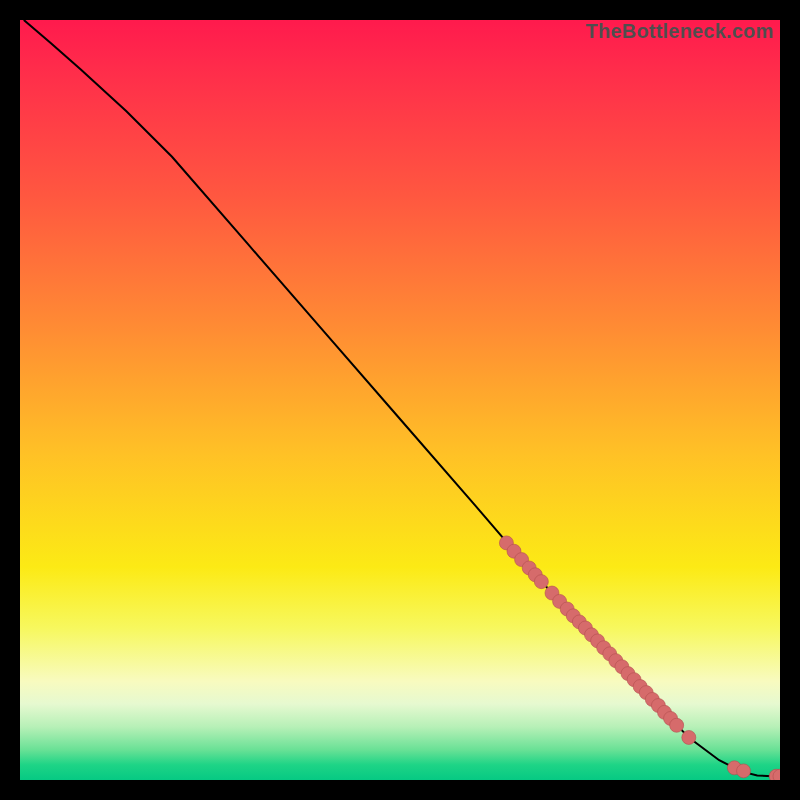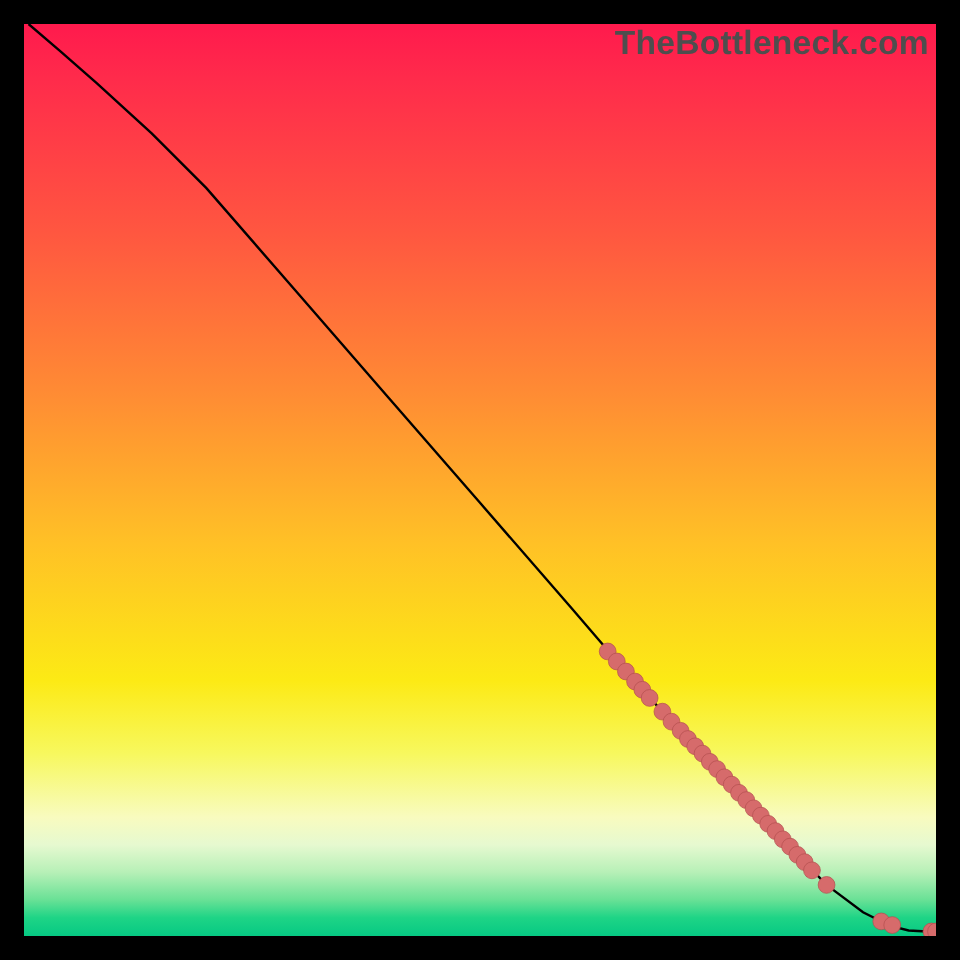--- a/index.html
+++ b/index.html
@@ -45,21 +45,21 @@
       #6ae196 96%,
       #1ed486 98%,
       #06c983 100%
     );
   }
   .watermark {
     position: absolute;
     top: 0px;
     right: 6px;
     font-family: Arial, Helvetica, sans-serif;
-    font-size: 28px;
+    font-size: 20px;
     font-weight: 600;
     color: #4e4e4e;
     letter-spacing: 0.2px;
     user-select: none;
   }
   svg.overlay {
     position: absolute;
     left: 0;
     top: 0;
     width: 760px;

